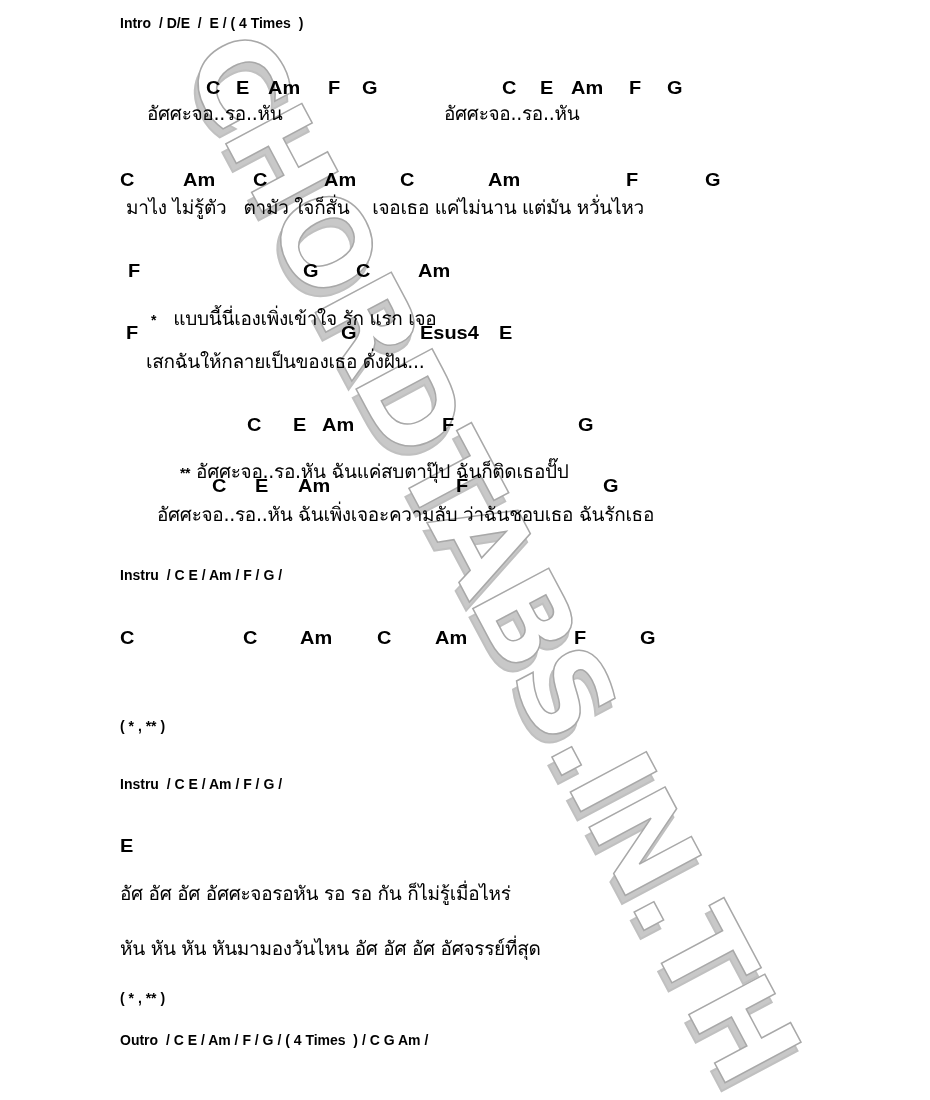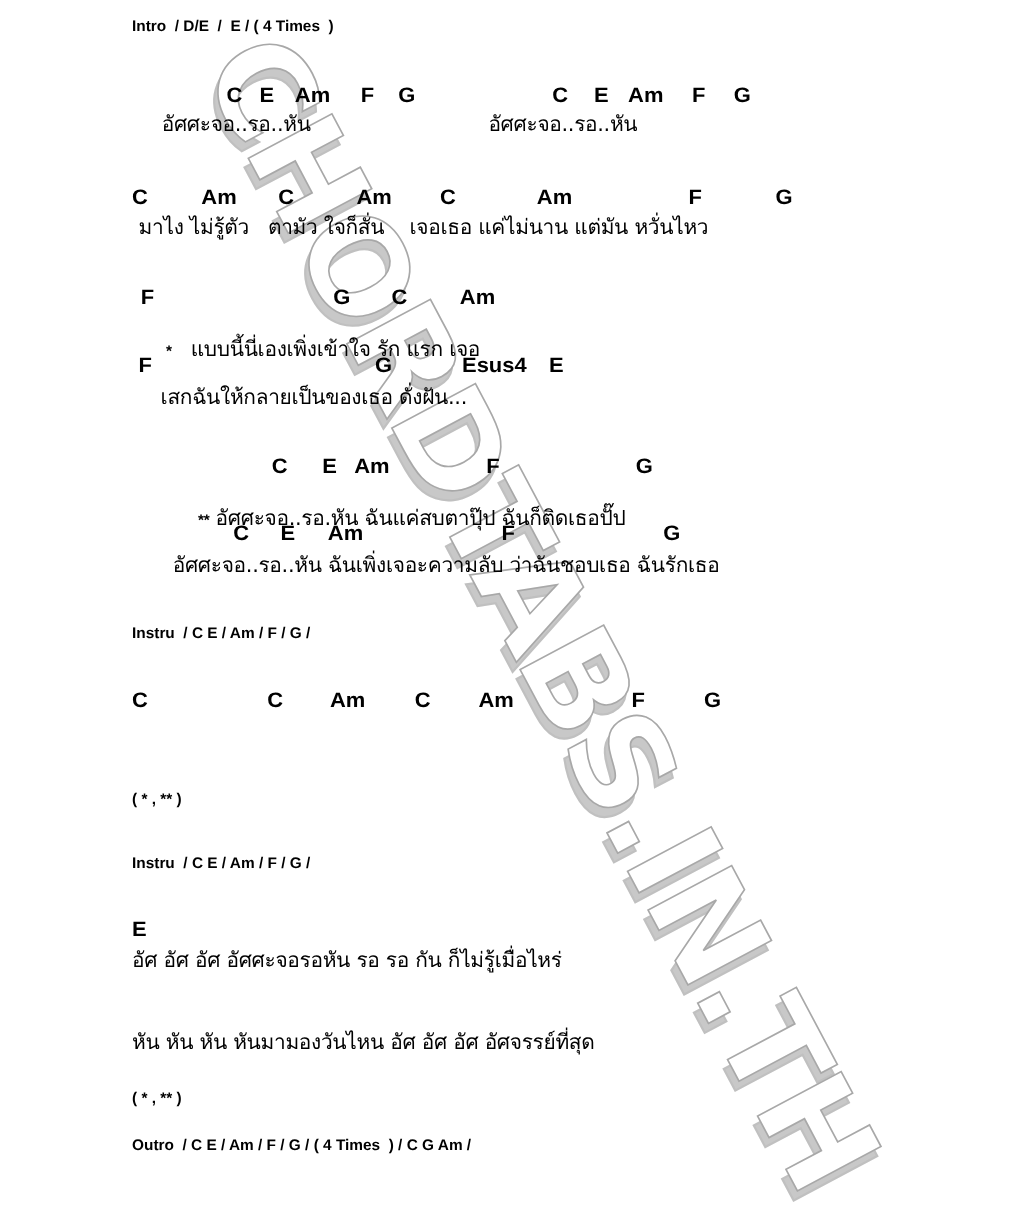--- a/index.html
+++ b/index.html
@@ -144,20 +144,20 @@
       <div class="chord" style="left: 435px; top: 627px;">Am</div>
       <div class="chord" style="left: 574px; top: 627px;">F</div>
       <div class="chord" style="left: 640px; top: 627px;">G</div>
     </div>
 
   <div class="line label" style="left:120px; top:719px;">( * , ** )</div>
 
   <div class="line label" style="left:120px; top:777px;">Instru  / C E / Am / F / G /</div>
 
   <div class="chord" style="left:120px; top:835px;">E</div>
-  <div class="line lyric" style="left:120px; top:864px;">อัศ อัศ อัศ อัศศะจอรอหัน รอ รอ กัน ก็ไม่รู้เมื่อไหร่</div>
+  <div class="line lyric" style="left:120px; top:884px;">อัศ อัศ อัศ อัศศะจอรอหัน รอ รอ กัน ก็ไม่รู้เมื่อไหร่</div>
   <div class="line lyric" style="left:120px; top:927px;margin-top:12px;">หัน หัน หัน หันมามองวันไหน อัศ อัศ อัศ อัศจรรย์ที่สุด</div>
 
   <div class="line label" style="left:120px; top:991px;">( * , ** )</div>
 
   <div class="line label" style="left:120px; top:1033px;">Outro  / C E / Am / F / G / ( 4 Times  ) / C G Am /</div>
 
 </div>
 
 </body></html>

